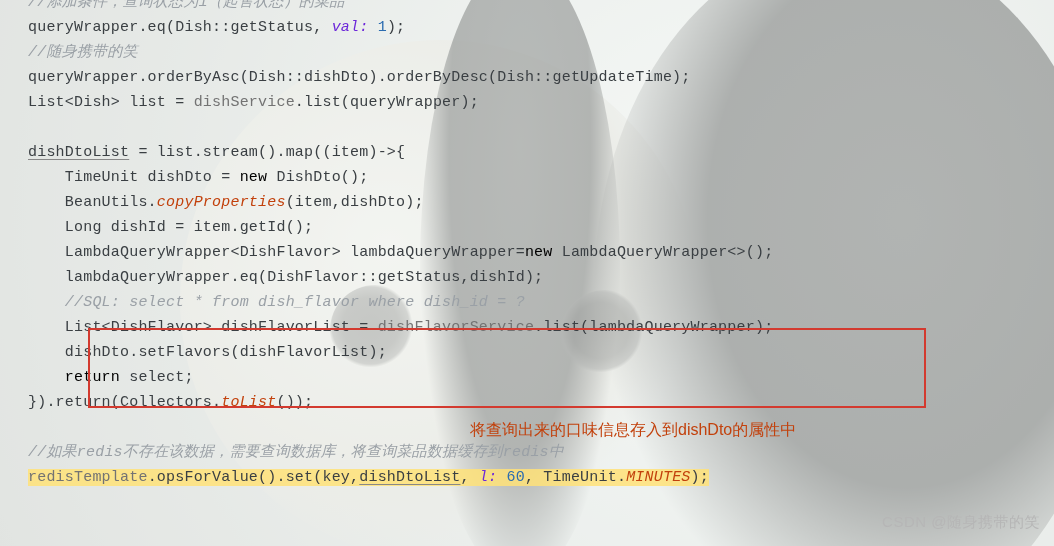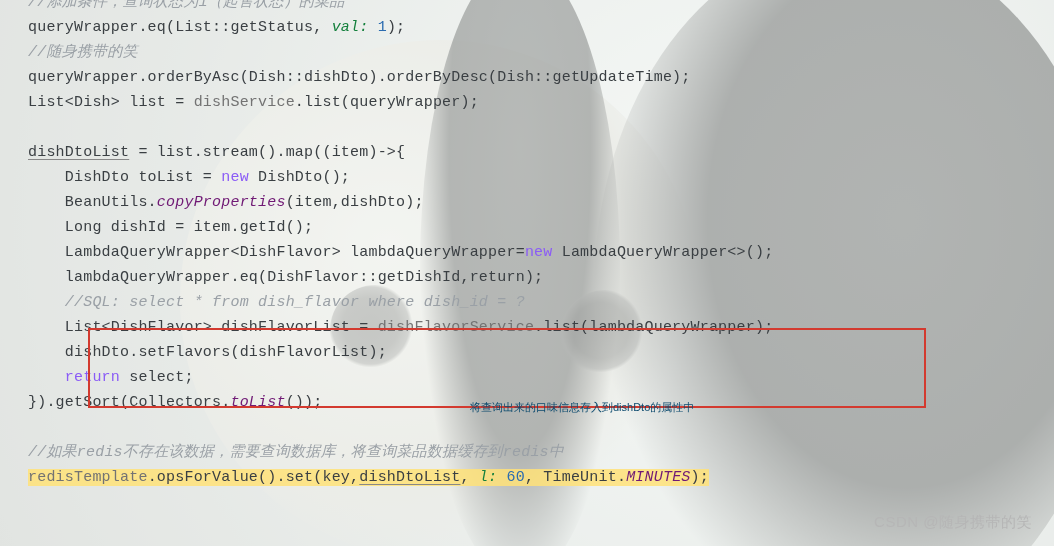--- a/index.html
+++ b/index.html
@@ -58,77 +58,77 @@
     left: 0; top: -10px;
     margin: 0;
     padding: 0 20px 0 28px;
     white-space: pre;
     line-height: 25px;
     color: #3a3f43;
     font-family: inherit;
     letter-spacing: 0.2px;
   }
   .c-comment { color: #9aa0a6; font-style: italic; }
-  .c-kw      { color: #8b5cf6; } 
+  .c-kw      { color: #000000; } 
   .c-field   { color: #737373; } 
-  .c-static  { font-style: italic; color: #701a75;}
-  .c-param   { color: #15803d; font-style: italic;}
+  .c-static  { font-style: italic; color: #c2410c;}
+  .c-param   { color: #6d28d9; font-style: italic;}
   .c-num     { color: #2b6cb0; }
   .c-hlYellow{ background: rgba(255, 226, 120, .85); }
   .c-under   { text-decoration: underline; text-decoration-color: #888; text-underline-offset: 3px; text-align: center;}
 
   .redbox {
     position: absolute;
     left: 88px; top: 328px;
     width: 834px; height: 76px;
     border: 2px solid #d33a2f;
     background: transparent;
   }
   .annot {
     position: absolute;
-    left: 470px; top: 400px;
-    color: #0c4a6e;
+    left: 470px; top: 420px;
+    color: #c2410c;
     font-family: "PingFang SC","Microsoft YaHei",sans-serif;
-    font-size: 11px;
+    font-size: 16px;
   }
   .watermark {
     position: absolute;
-    right: 22px; bottom: 14px;
+    right: 14px; bottom: 14px;
     color: #b6b6b6;
     font-family: "PingFang SC","Microsoft YaHei",sans-serif;
     font-size: 15px;
     letter-spacing: .5px;
   }
 </style>
 </head>
 <body>
 
 <div class="bg"></div>
 <div class="hair2"></div>
 <div class="eye eyeL"></div>
 <div class="eye eyeR"></div>
 <div class="wash"></div>
 
 <pre class="code"><span class="c-comment">//添加条件，查询状态为1（起售状态）的菜品</span>
-<span><span>queryWrapper.eq(List::getStatus, </span><span class="c-param">val: </span><span class="c-num">1</span><span>);</span></span>
+<span><span>queryWrapper.eq(Dish::getStatus, </span><span class="c-param">val: </span><span class="c-num">1</span><span>);</span></span>
 <span class="c-comment">//随身携带的笑</span>
 <span>queryWrapper.orderByAsc(Dish::dishDto).orderByDesc(Dish::getUpdateTime);</span>
 <span><span>List&lt;Dish&gt; list = </span><span class="c-field">dishService</span><span>.list(queryWrapper);</span></span>
 
 <span><span class="c-under">dishDtoList</span><span> = list.stream().map((item)-&gt;{</span></span>
-<span><span>    DishDto toList = </span><span class="c-kw">new</span><span> DishDto();</span></span>
+<span><span>    TimeUnit dishDto = </span><span class="c-kw">new</span><span> DishDto();</span></span>
 <span><span>    BeanUtils.</span><span class="c-static">copyProperties</span><span>(item,dishDto);</span></span>
 <span>    Long dishId = item.getId();</span>
 <span><span>    LambdaQueryWrapper&lt;DishFlavor&gt; lambdaQueryWrapper=</span><span class="c-kw">new</span><span> LambdaQueryWrapper&lt;&gt;();</span></span>
-<span>    lambdaQueryWrapper.eq(DishFlavor::getDishId,return);</span>
+<span>    lambdaQueryWrapper.eq(DishFlavor::getStatus,dishId);</span>
 <span class="c-comment">    //SQL: select * from dish_flavor where dish_id = ?</span>
 <span><span>    List&lt;DishFlavor&gt; dishFlavorList = </span><span class="c-field">dishFlavorService</span><span>.list(lambdaQueryWrapper);</span></span>
 <span>    dishDto.setFlavors(dishFlavorList);</span>
 <span><span class="c-kw">    return</span><span> select;</span></span>
-<span><span>}).getSort(Collectors.</span><span class="c-static">toList</span><span>());</span></span>
+<span><span>}).return(Collectors.</span><span class="c-static">toList</span><span>());</span></span>
 
 <span class="c-comment">//如果redis不存在该数据，需要查询数据库，将查询菜品数据缓存到redis中</span>
 <span><span class="c-hlYellow"><span class="c-field">redisTemplate</span><span>.opsForValue().set(key,</span><span class="c-under">dishDtoList</span><span>, </span><span class="c-param">l: </span><span class="c-num">60</span><span>, TimeUnit.</span><span class="c-field c-static">MINUTES</span><span>);</span></span></span>
 </pre>
 
 <div class="redbox"></div>
 <div class="annot">将查询出来的口味信息存入到dishDto的属性中</div>
 <div class="watermark">CSDN @随身携带的笑</div>
 
 </body></html>

